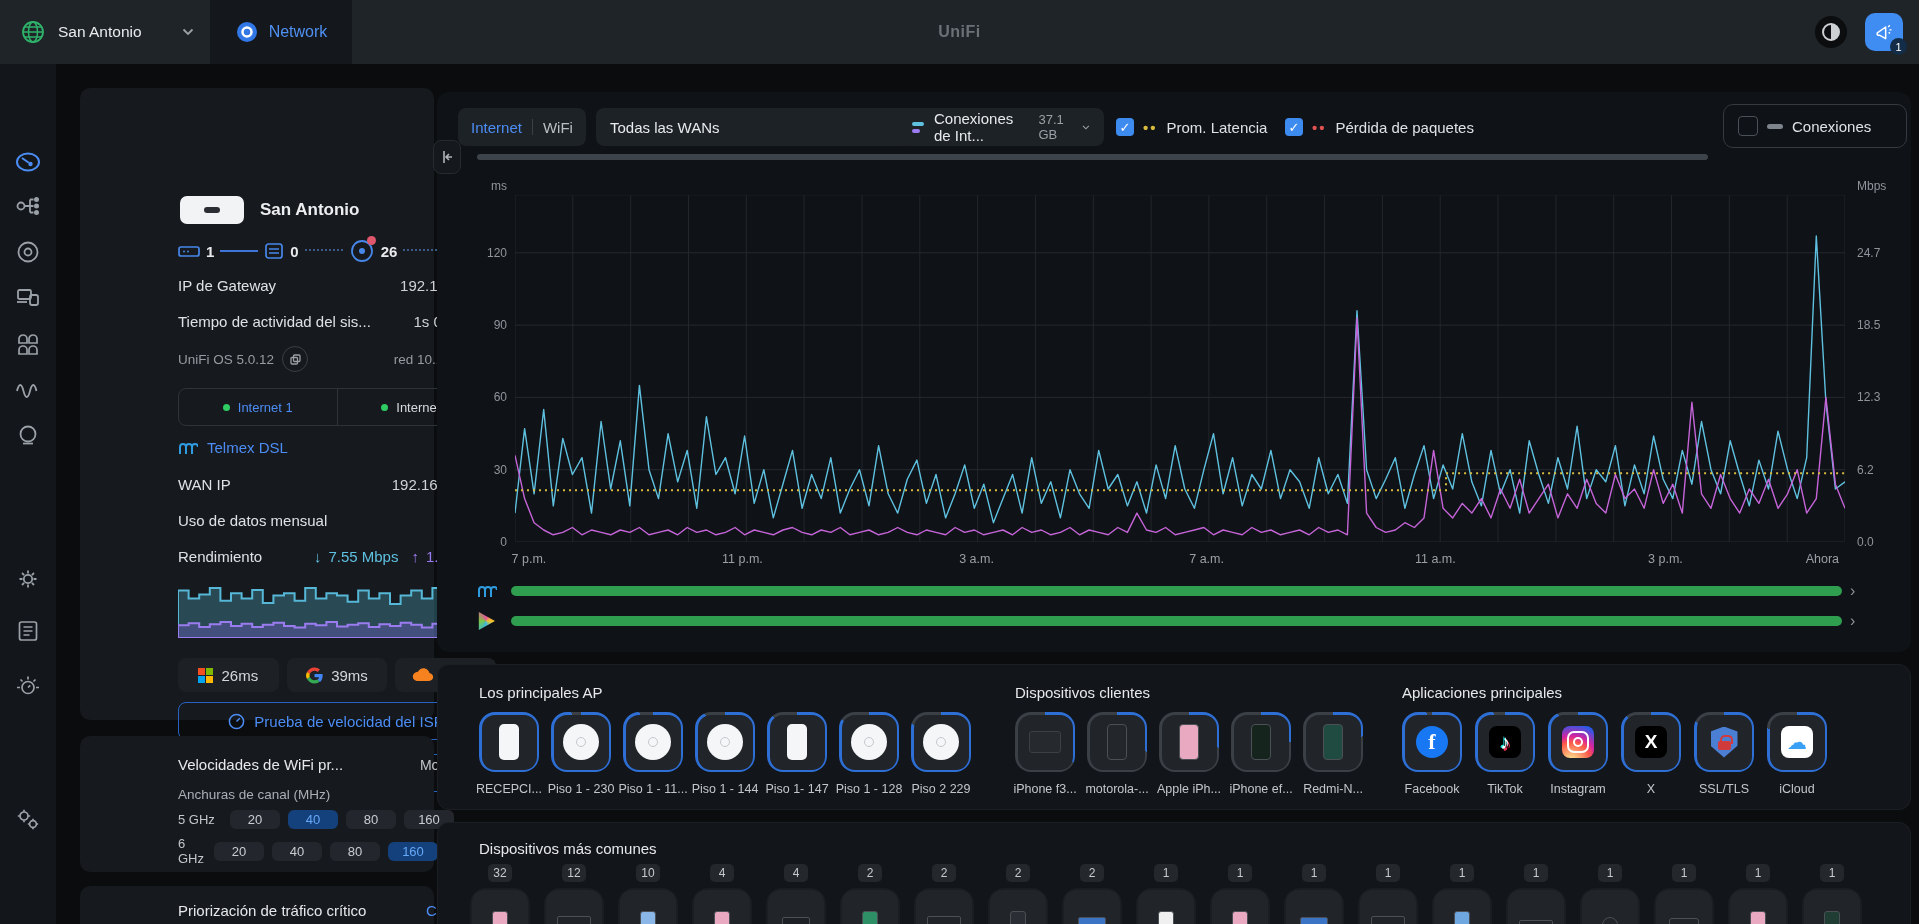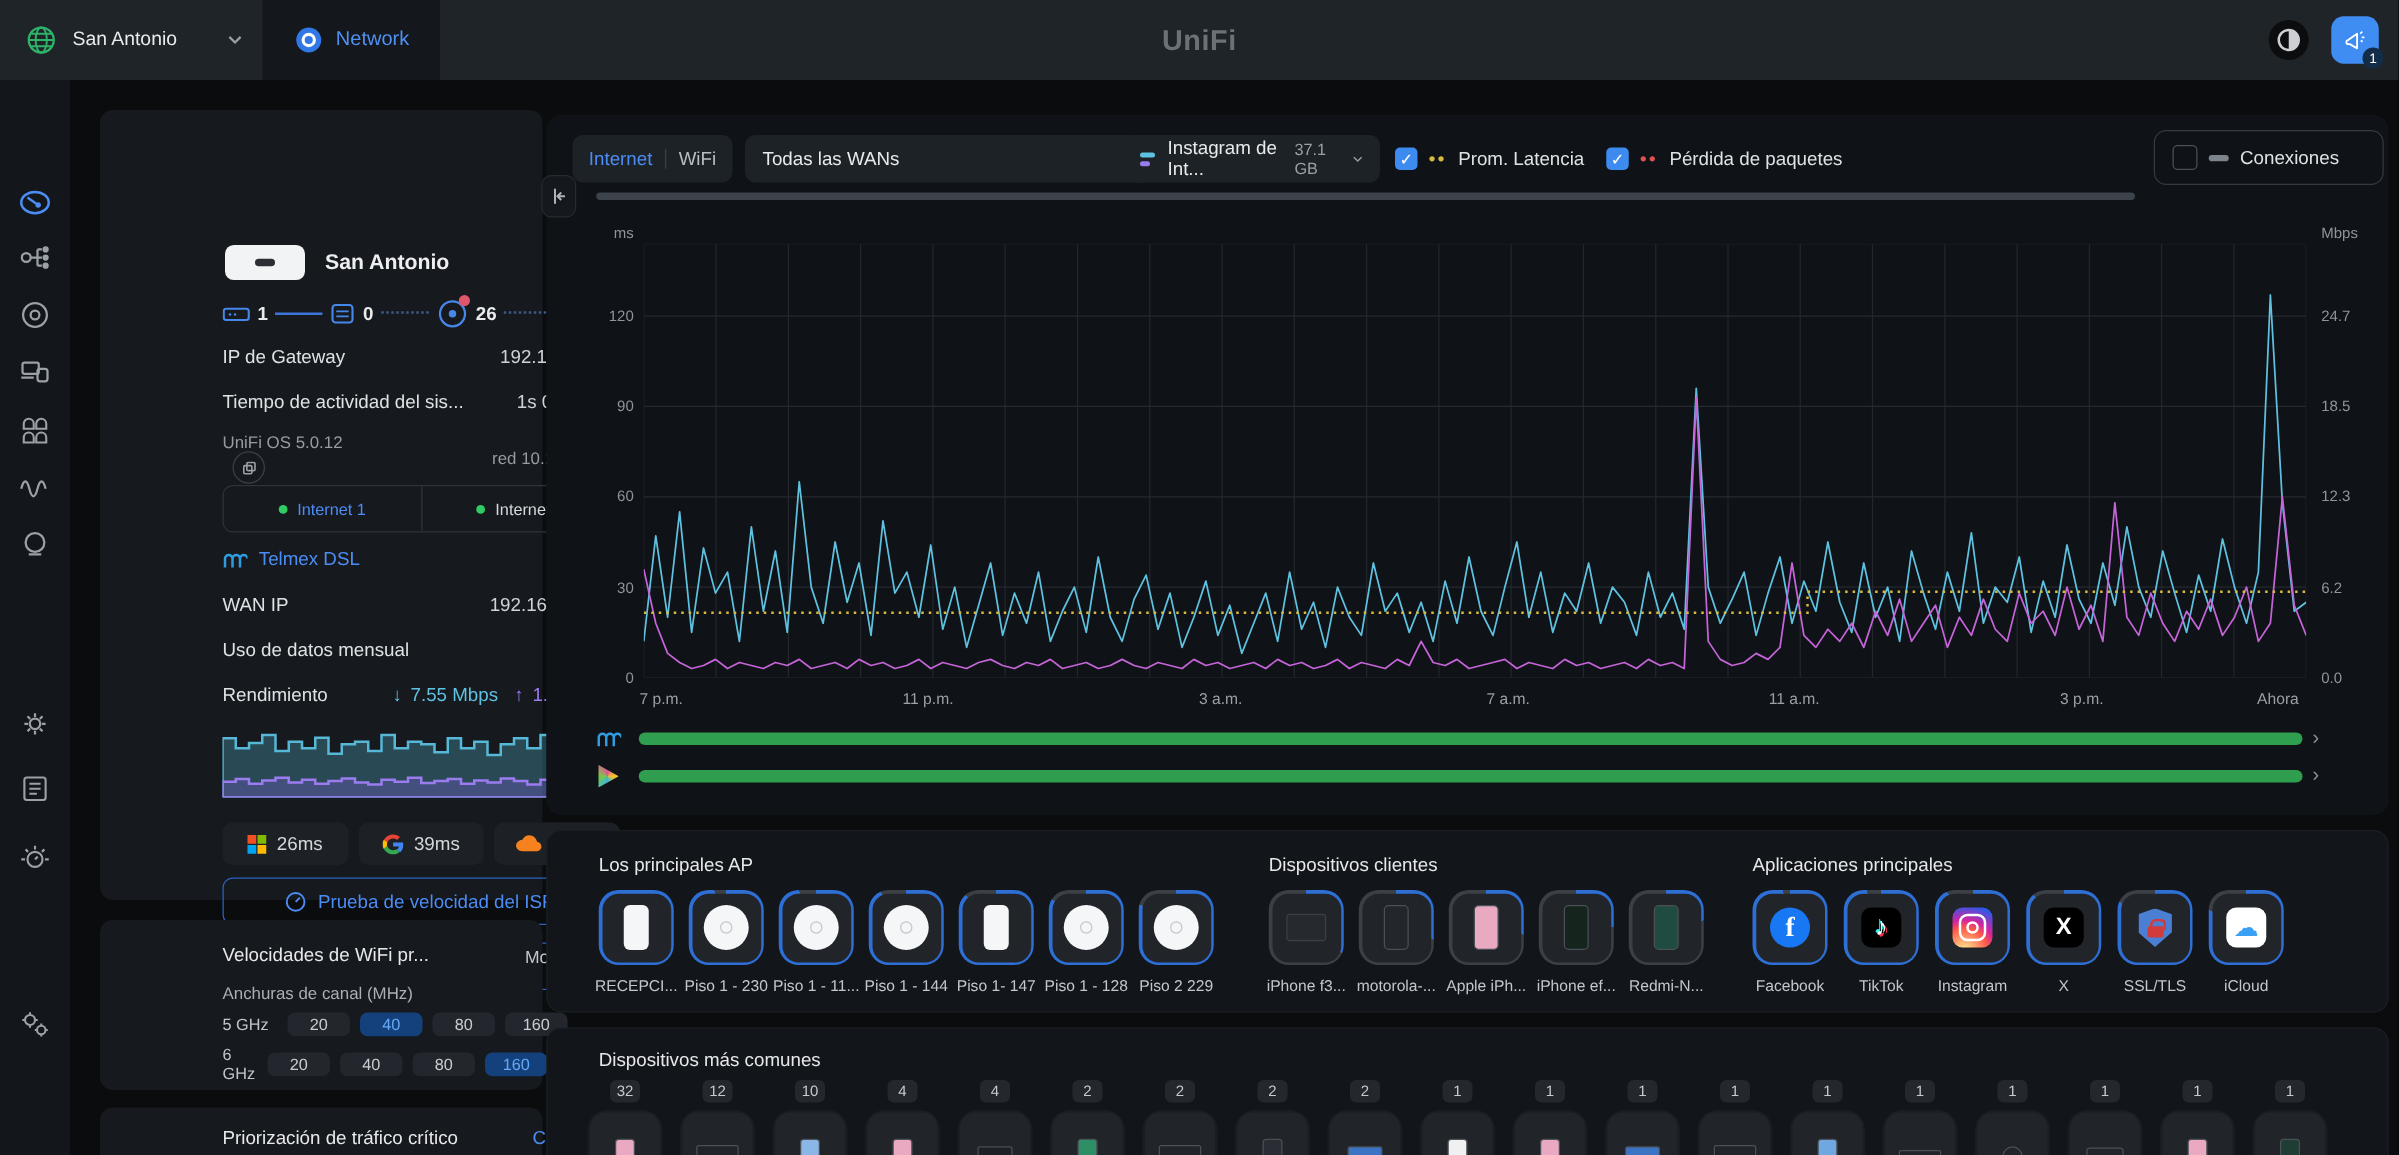--- a/index.html
+++ b/index.html
@@ -8,21 +8,21 @@
   .abs{position:absolute;}
   svg{display:block;}
   
   .topbar{position:absolute;left:0;top:0;width:1919px;height:64px;background:#1f2428;}
   .site-switch{position:absolute;left:20px;top:0;height:64px;display:flex;align-items:center;gap:12px;cursor:pointer;}
   .site-name{font-size:15.5px;color:#e9ebed;}
   .site-chevron{margin-left:28px;}
   .net-tab{position:absolute;left:210px;top:0;width:142px;height:64px;background:#14171b;display:flex;align-items:center;justify-content:center;gap:10px;cursor:pointer;}
   .net-tab-label{color:#4f90f2;font-size:16px;}
   .brand{position:absolute;left:0;right:0;top:0;height:64px;display:flex;align-items:center;justify-content:center;
-         font-size:23px;font-weight:bold;letter-spacing:.5px;color:#6b7177;pointer-events:none;}
+         font-size:16px;font-weight:bold;letter-spacing:.5px;color:#6b7177;pointer-events:none;}
   .tb-right{position:absolute;right:16px;top:0;height:64px;display:flex;align-items:center;gap:18px;}
   .contrast-btn{width:32px;height:32px;border-radius:50%;background:#0b0d0f;display:flex;align-items:center;justify-content:center;cursor:pointer;}
   .announce-btn{position:relative;width:38px;height:38px;border-radius:10px;background:#3f8cf3;display:flex;align-items:center;justify-content:center;cursor:pointer;}
   .announce-badge{position:absolute;right:-4px;bottom:-4px;width:17px;height:17px;border-radius:50%;background:#132c47;color:#fff;
         font-size:11px;display:flex;align-items:center;justify-content:center;}
   
   .rail{position:absolute;left:0;top:64px;width:56px;height:860px;background:#13161a;}
   .rail-ic{position:absolute;left:14px;width:28px;height:28px;cursor:pointer;}
   
   .panel{position:absolute;background:#16191e;border-radius:10px;}
@@ -269,21 +269,21 @@
 
     <div class="prow" style="top:189px">
       <span class="plabel">IP de Gateway</span>
       <span class="pvalue">192.168.10.12</span>
     </div>
     <div class="prow" style="top:225px">
       <span class="plabel">Tiempo de actividad del sis...</span>
       <span class="pvalue">1s 0d 5h 1...</span>
     </div>
     <div class="prow" style="top:258px">
-      <span style="display:flex;flex-direction:column;">
+      <span style="display:flex;align-items:center;">
         <span class="muted">UniFi OS 5.0.12</span>
         <span class="copy-circ">
           <svg width="11" height="11" viewBox="0 0 11 11" stroke="#9aa0a5" stroke-width="1.3" fill="none">
               <rect x="3.5" y="1" width="6.5" height="6.5" rx="1"></rect>
               <rect x="1" y="3.5" width="6.5" height="6.5" rx="1"></rect>
             </svg>
         </span>
       </span>
       <span style="display:flex;align-items:center;">
         <span class="muted">red 10.1.85</span>
@@ -439,21 +439,21 @@
     <svg width="12" height="8" viewBox="0 0 12 8">
         <path d="M1.5 1.5L6 6l4.5-4.5" stroke="#9aa0a6" stroke-width="1.6" fill="none"></path>
       </svg>
   </div>
 
   <div class="drop" style="left:898px;width:206px;">
     <span style="display:inline-flex;flex-direction:column;gap:3px;">
       <i style="width:12px;height:4px;border-radius:2px;background:#5fc1e0;"></i>
       <i style="width:8px;height:4px;border-radius:2px;background:#9b7cf0;"></i>
     </span>
-    <span>Instagram de Int...</span>
+    <span>Conexiones de Int...</span>
     <span style="color:#9aa0a6;font-size:13px;">37.1 GB</span>
     <svg width="11" height="7" viewBox="0 0 12 8">
         <path d="M1.5 1.5L6 6l4.5-4.5" stroke="#9aa0a6" stroke-width="1.6" fill="none"></path>
       </svg>
   </div>
 
   <div class="tgl" style="left:1116px;">
     <span class="cbx">✓</span>
     <span class="dots" style="color:#d7ba3e">••</span>
     <span style="font-size:15px;">Prom. Latencia</span>

